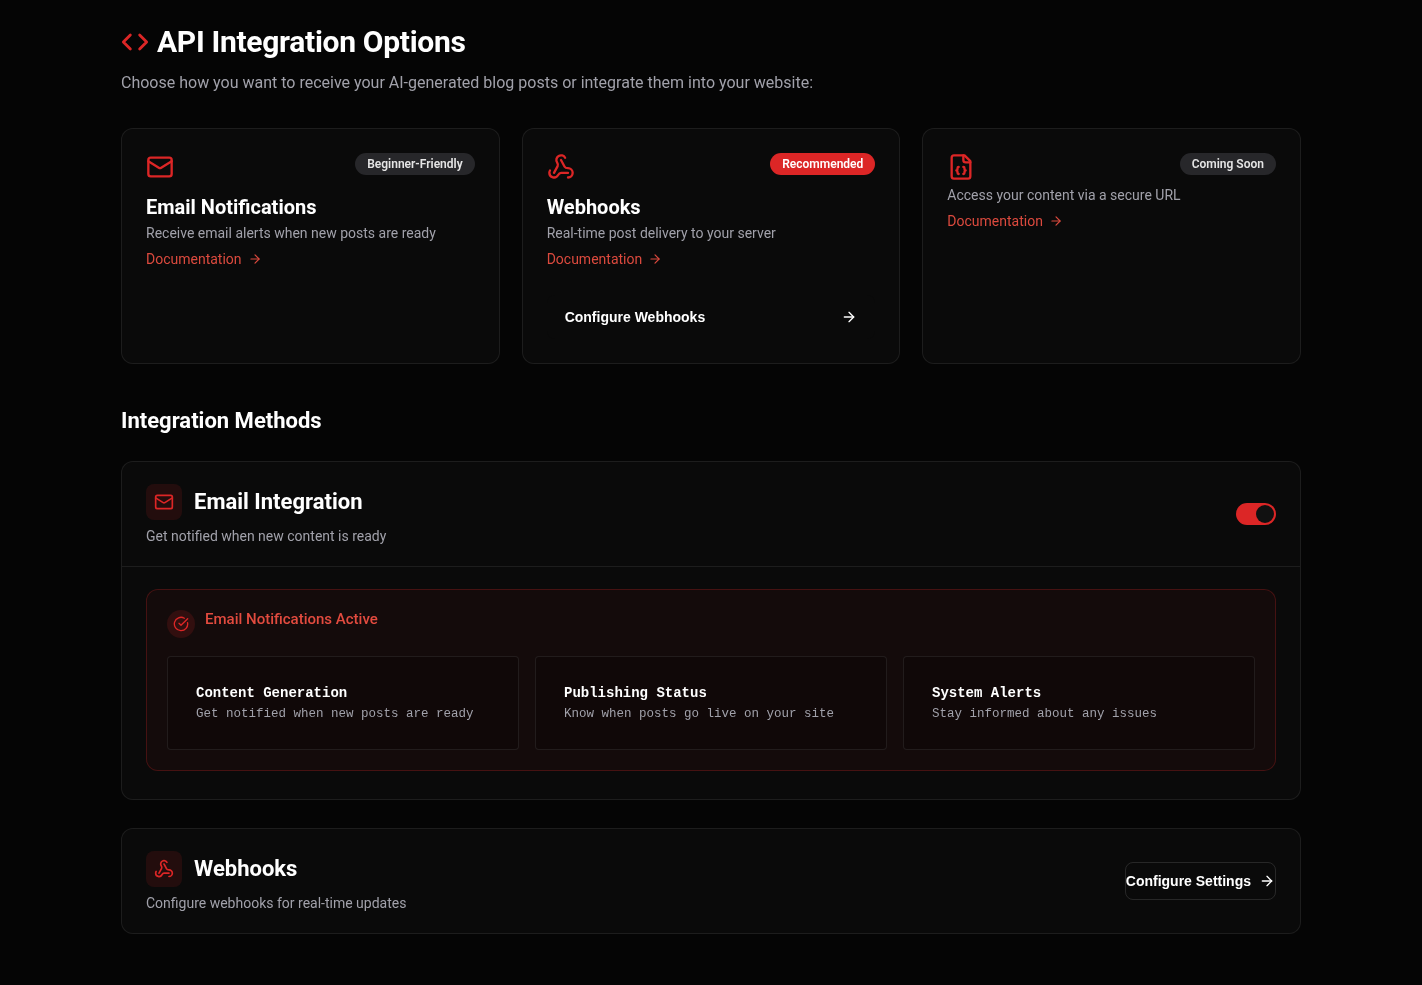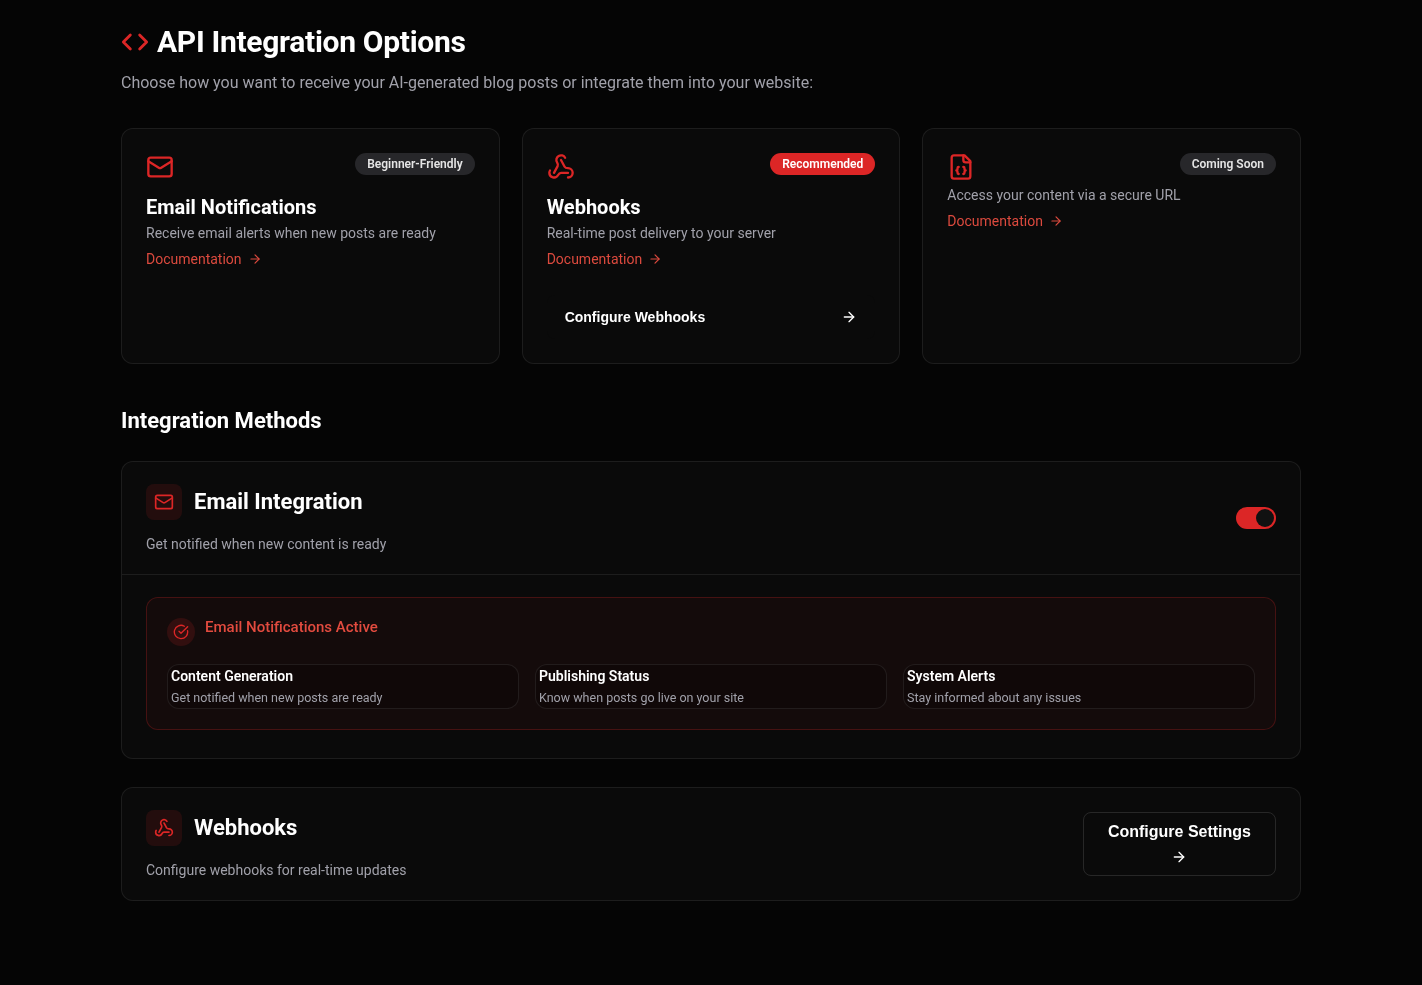--- a/index.html
+++ b/index.html
@@ -135,21 +135,21 @@
   justify-content: center;
   color: #dc2626;
 }
 .big-card-title {
   font-size: 22px;
   font-weight: 700;
 }
 .big-card-subtitle {
   color: #a1a1aa;
   font-size: 14px;
-  margin-top: 16px;
+  margin-top: 8px;
 }
 .toggle {
   width: 40px;
   height: 22px;
   border-radius: 999px;
   background: #dc2626;
   position: relative;
   cursor: pointer;
 }
 .toggle .knob {
@@ -189,46 +189,46 @@
   justify-content: center;
   color: #dc2626;
 }
 .feature-grid {
   display: grid;
   grid-template-columns: repeat(3, 1fr);
   gap: 16px;
 }
 .feature-card {
   border: 1px solid rgba(255,255,255,0.08);
-  border-radius: 12px;
-  padding: 3px;
+  border-radius: 4px;
+  padding: 28px;
   background: rgba(0,0,0,0.2);
+  font-family: Liberation Mono, monospace;
 }
 .feature-title {
   font-size: 14px;
   font-weight: 600;
 }
 .feature-desc {
   margin-top: 6px;
   font-size: 12.5px;
   color: #a1a1aa;
 }
 .settings-btn {
   border: 1px solid rgba(255,255,255,0.12);
   background: transparent;
   color: #ffffff;
   font-weight: 600;
-  font-size: 16px;
-  padding: 10px 24px;
+  font-size: 14px;
+  padding: 10px 0;
   border-radius: 8px;
   display: inline-flex;
   align-items: center;
   gap: 8px;
   cursor: pointer;
-  flex-direction: column;
 }
 .arrow-icon { display: inline-flex; }
 </style>
 </head>
 <body>
 
 <div class="container">
 
   <div class="page-title-row">
     <span class="code-icon">

